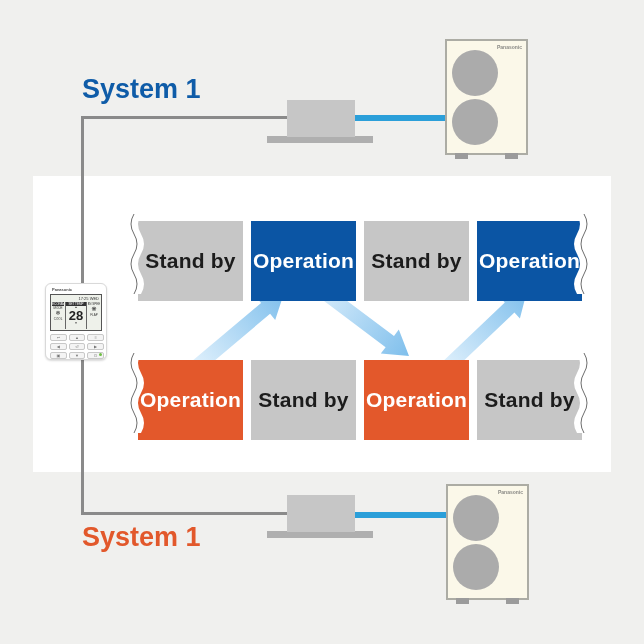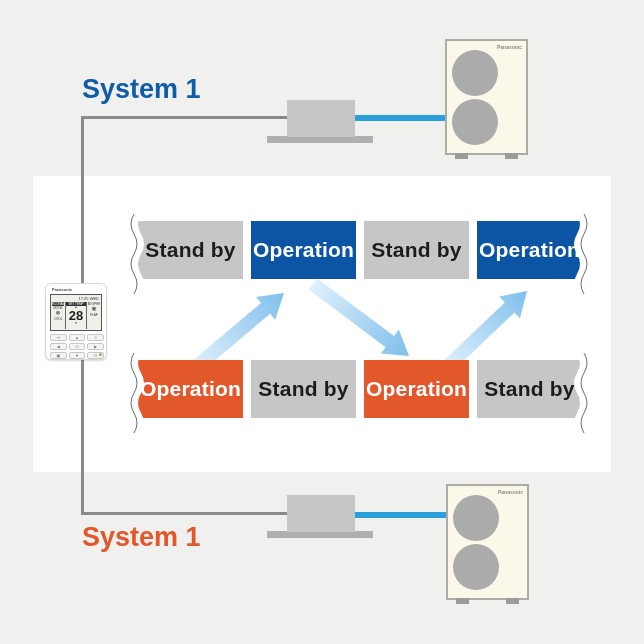--- a/index.html
+++ b/index.html
@@ -18,21 +18,21 @@
   .indoor-body{position:absolute;background:#C6C6C6;}
   .indoor-base{position:absolute;background:#AFAFAF;}
 
   .outdoor{position:absolute;width:83px;height:116px;background:#FBF8E9;border:2px solid #ACACA4;box-sizing:border-box;}
   .outdoor .brand{position:absolute;top:3px;right:4px;font-size:5px;color:#8A8A86;font-weight:bold;}
   .fan{position:absolute;width:46px;height:46px;border-radius:50%;background:#ABABAB;left:5px;}
   .fan.f1{top:9px;} .fan.f2{top:58px;}
   .foot{position:absolute;bottom:-6px;width:13px;height:6px;background:#9B9B9B;}
   .foot.fl{left:8px;} .foot.fr{right:8px;}
 
-  .block{position:absolute;width:105px;height:58px;display:flex;align-items:center;justify-content:center;
+  .block{position:absolute;width:105px;height:80px;display:flex;align-items:center;justify-content:center;
          font-size:21px;font-weight:600;letter-spacing:0.2px;}
   .block[data-state="standby"]{background:#C6C6C6;color:#1C1C1C;}
   .block[data-state="operation-blue"]{background:#0B55A4;color:#FFFFFF;}
   .block[data-state="operation-orange"]{background:#E3582B;color:#FFFFFF;}
 
   .edge-svg{position:absolute;top:-7px;width:14px;height:80px;pointer-events:none;}
   .edge-left{left:-8px;} .edge-right{right:-6px;}
 
   .arrows{position:absolute;left:0;top:0;width:644px;height:644px;pointer-events:none;}
 

